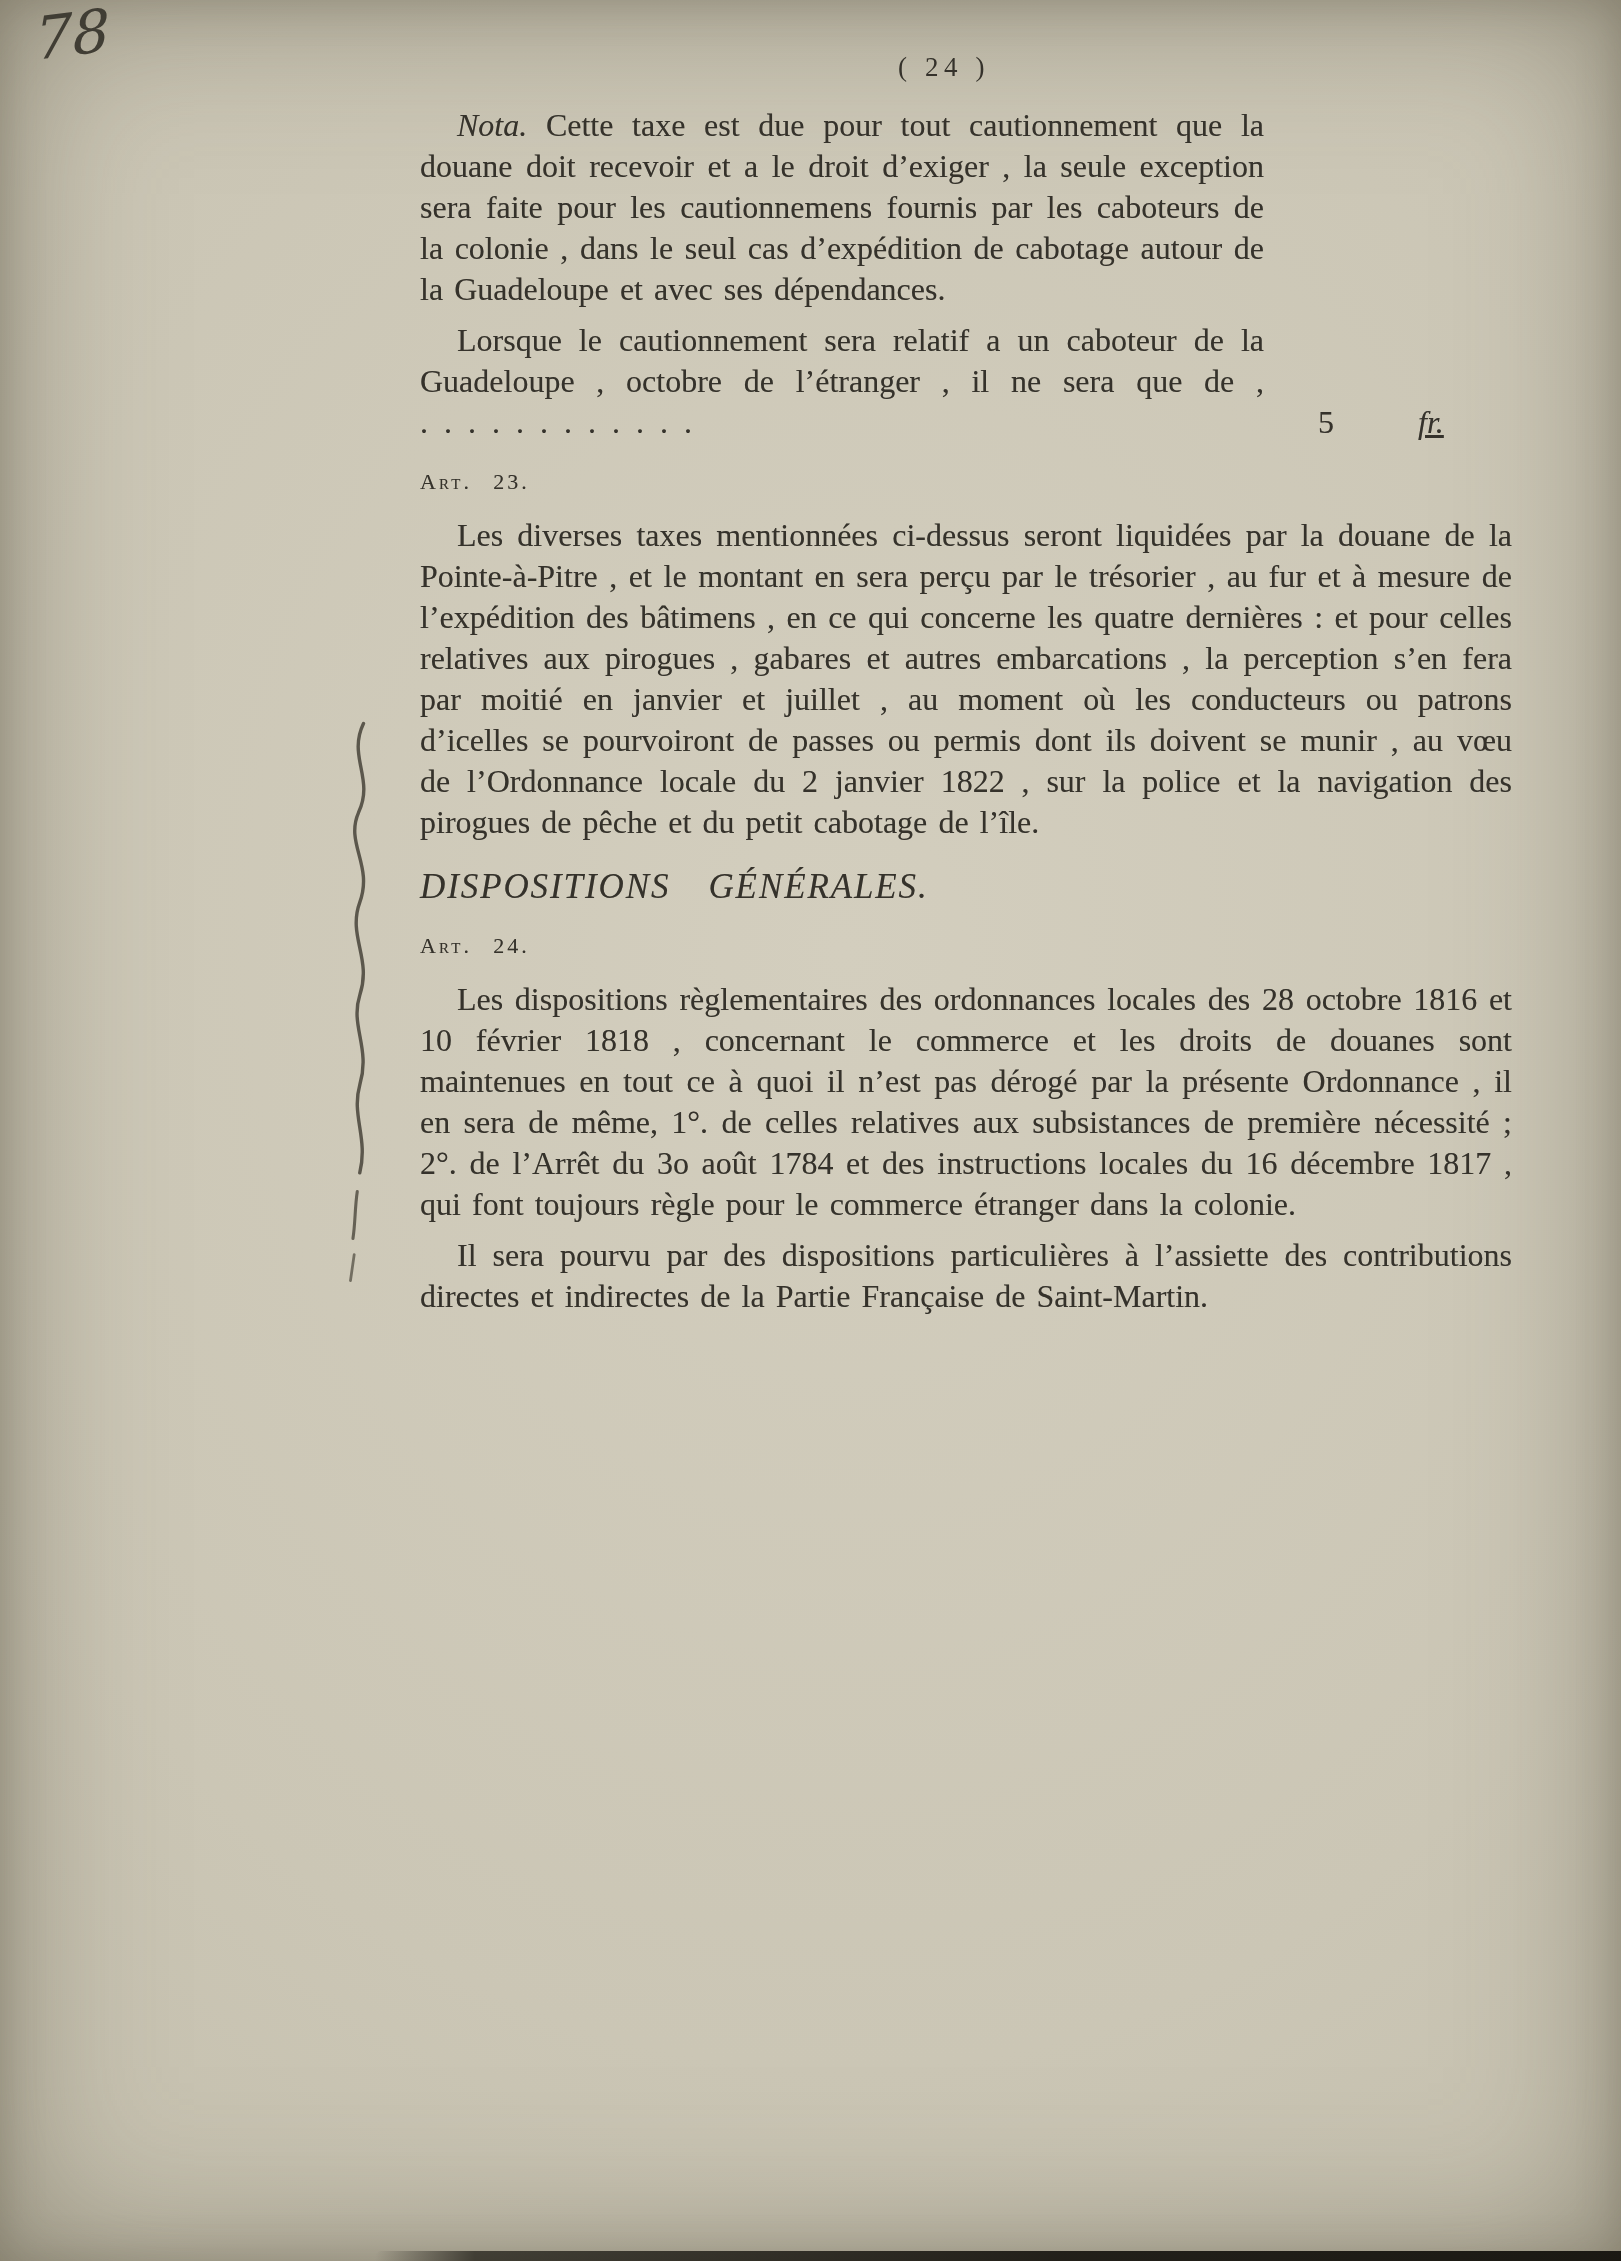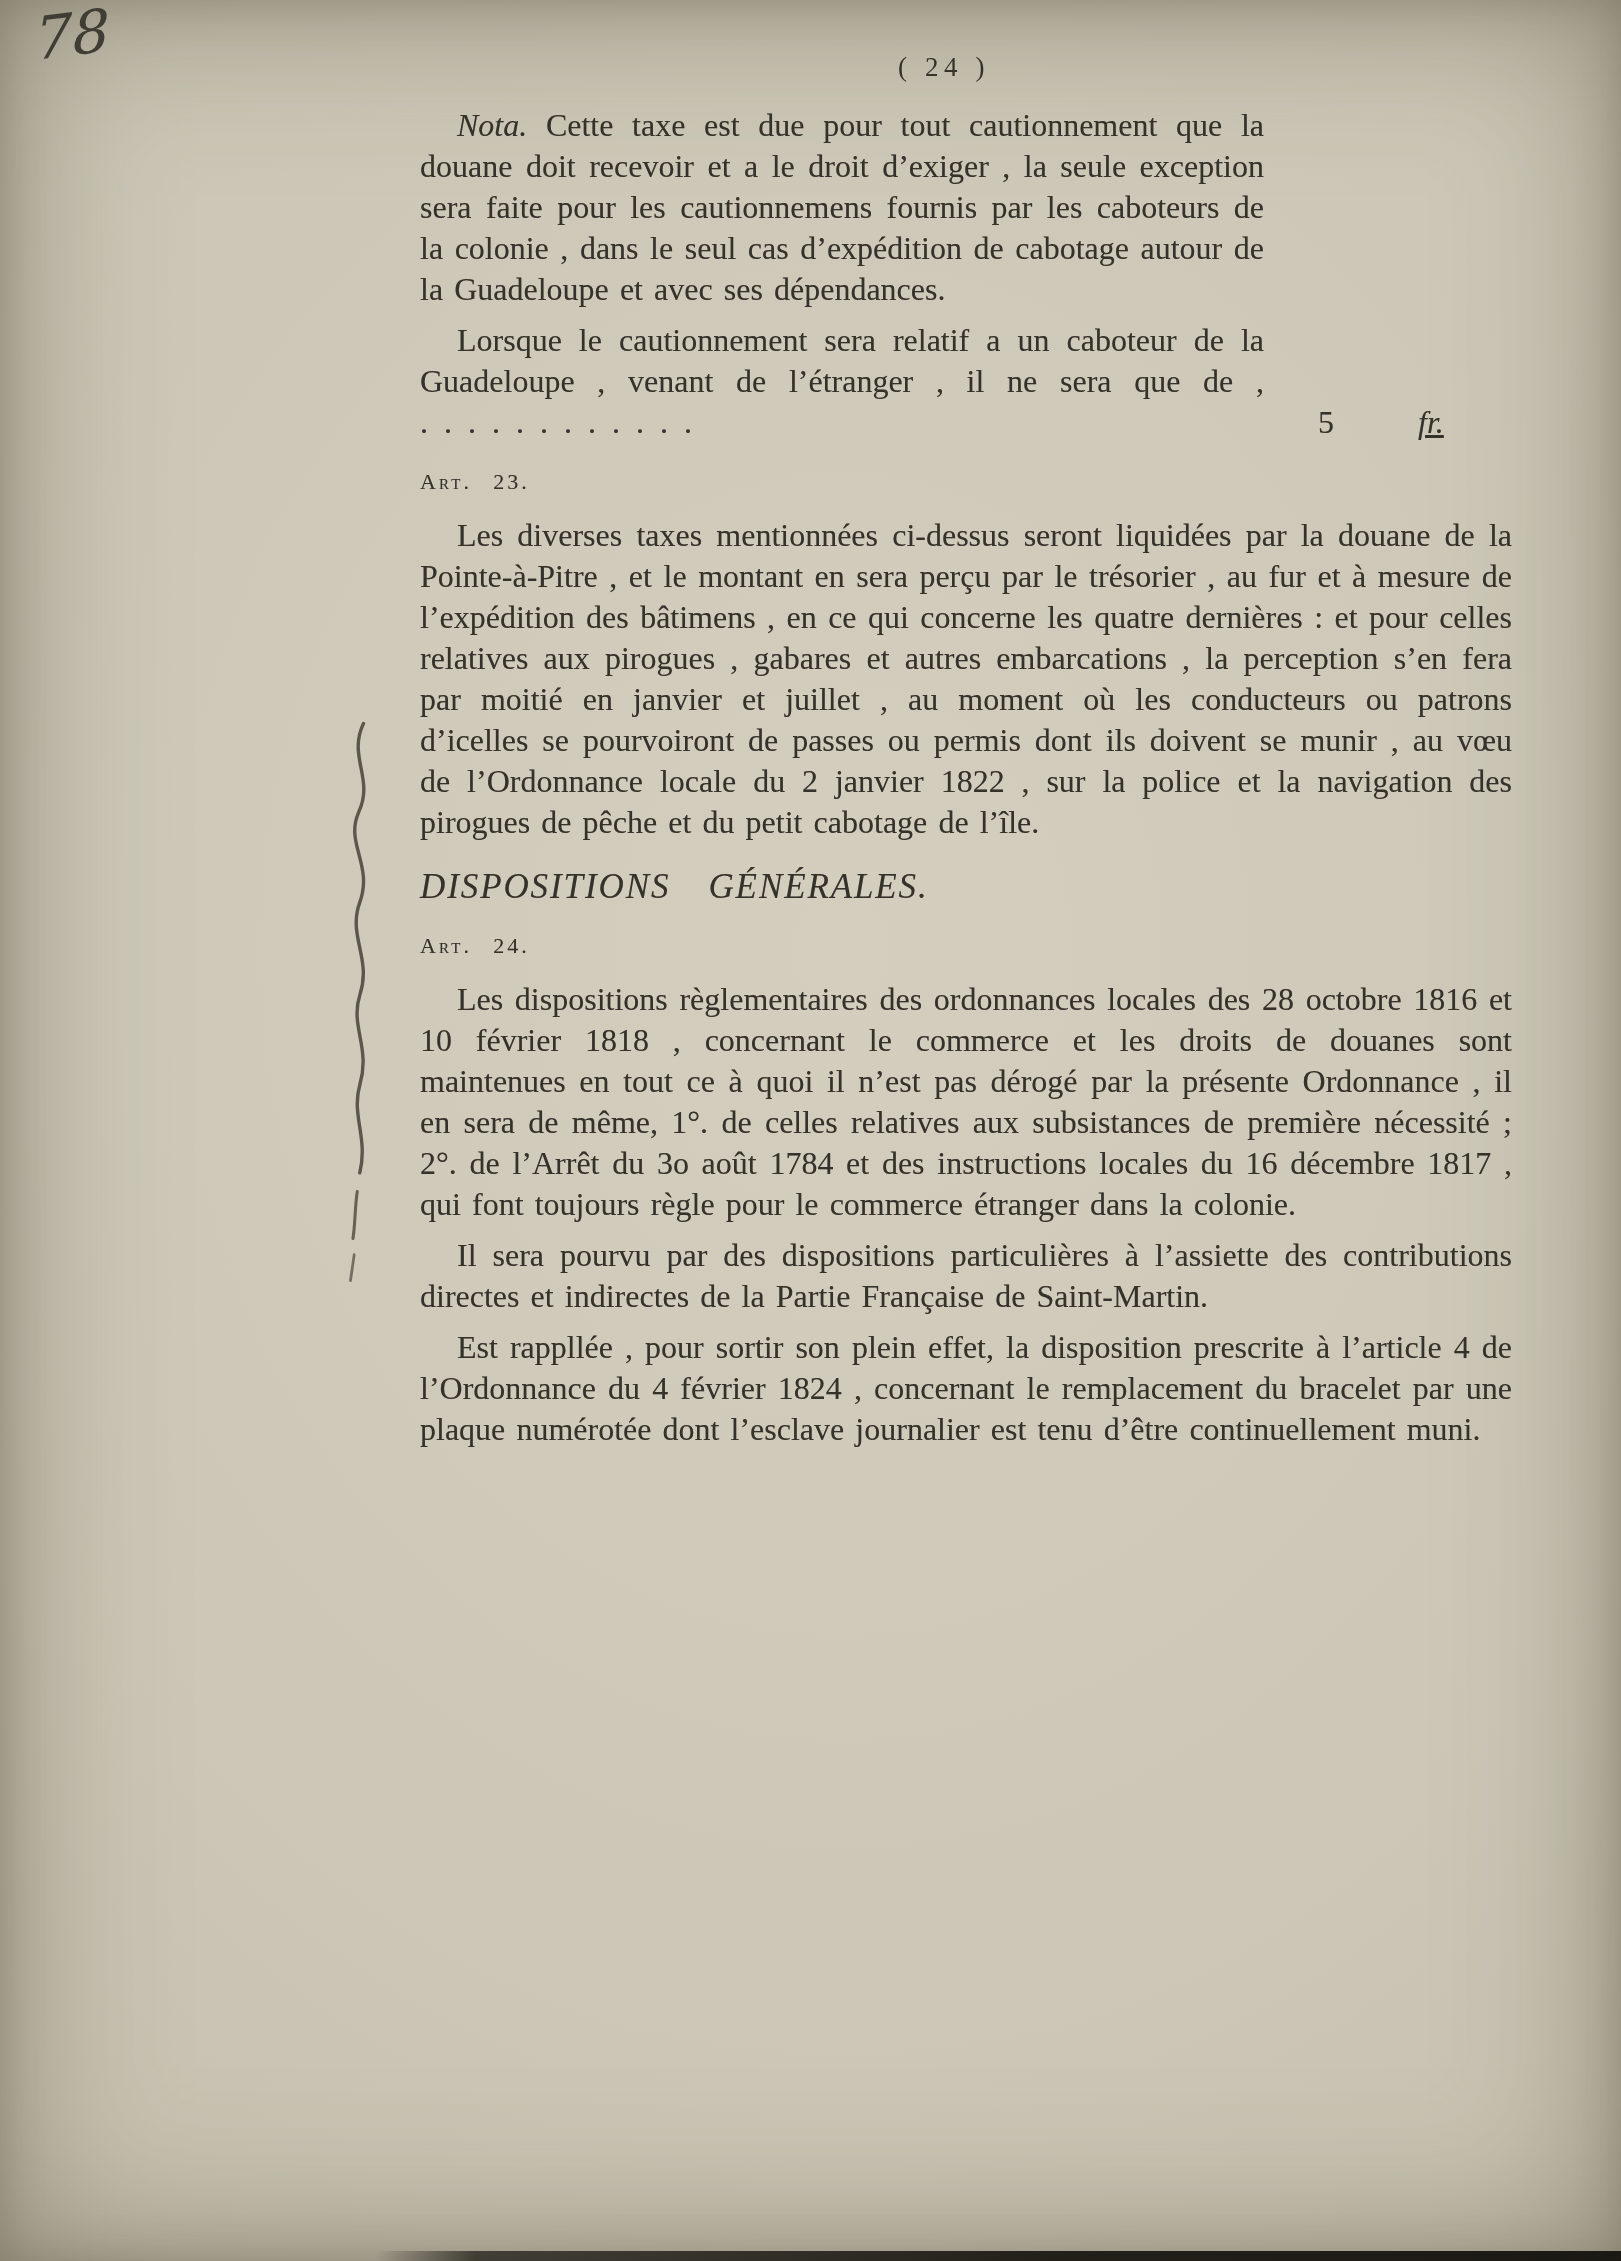--- a/index.html
+++ b/index.html
@@ -79,36 +79,35 @@
   <svg class="margin-squiggle" width="52" height="575" viewBox="0 0 84 920">
     <path d="M46 6 C20 60 64 95 38 150 C16 200 62 235 40 295 C20 350 60 385 40 445 C24 495 58 530 40 590 C26 640 54 675 40 732" fill="none" stroke="#4b473c" stroke-width="5.5" stroke-linecap="round" opacity="0.88"></path>
     <path d="M36 762 C32 788 33 812 29 838" fill="none" stroke="#4b473c" stroke-width="5" stroke-linecap="round" opacity="0.8"></path>
     <path d="M31 864 L25 906" fill="none" stroke="#4b473c" stroke-width="4.5" stroke-linecap="round" opacity="0.7"></path>
   </svg>
 
   <div class="text-column">
 
     <p class="para narrow"><span class="lead-italic">Nota.</span><span> Cette taxe est due pour tout cautionnement que la douane doit recevoir et a le droit d’exiger , la seule exception sera faite pour les cautionnemens fournis par les caboteurs de la colonie , dans le seul cas d’expédition de cabotage autour de la Guadeloupe et avec ses dépendances.</span></p>
 
-    <p class="para narrow"><span>Lorsque le cautionnement sera relatif a un caboteur de la Guadeloupe , venant de l’étranger , il ne sera que de , . . . . . . . . . . . .</span><span class="margin-note note-amount">5</span><span class="margin-note note-currency">fr.</span></p>
+    <p class="para narrow"><span>Lorsque le cautionnement sera relatif a un caboteur de la Guadeloupe , octobre de l’étranger , il ne sera que de , . . . . . . . . . . . .</span><span class="margin-note note-amount">5</span><span class="margin-note note-currency">fr.</span></p>
 
 
     <div class="art-heading">Art. 23.</div>
 
     <p class="para">Les diverses taxes mentionnées ci-dessus seront liquidées par la douane de la Pointe-à-Pitre , et le montant en sera perçu par le trésorier , au fur et à mesure de l’expédition des bâtimens , en ce qui concerne les quatre dernières : et pour celles relatives aux pirogues , gabares et autres embarcations , la perception s’en fera par moitié en janvier et juillet , au moment où les conducteurs ou patrons d’icelles se pourvoiront de passes ou permis dont ils doivent se munir , au vœu de l’Ordonnance locale du 2 janvier 1822 , sur la police et la navigation des pirogues de pêche et du petit cabotage de l’île.</p>
 
     <div class="section-heading">DISPOSITIONS  GÉNÉRALES.</div>
 
     <div class="art-heading">Art. 24.</div>
 
     <p class="para">Les dispositions règlementaires des ordonnances locales des 28 octobre 1816 et 10 février 1818 , concernant le commerce et les droits de douanes sont maintenues en tout ce à quoi il n’est pas dérogé par la présente Ordonnance , il en sera de même, 1°. de celles relatives aux subsistances de première nécessité ; 2°. de l’Arrêt du 3o août 1784 et des instructions locales du 16 décembre 1817 , qui font toujours règle pour le commerce étranger dans la colonie.</p>
 
 
     <p class="para">Il sera pourvu par des dispositions particulières à l’assiette des contributions directes et indirectes de la Partie Française de Saint-Martin.</p>
 
-    <p class="para">Est rappllée , pour sortir son plein effet, la disposition prescrite à l’article 4 de l’Ordonnance du 4 février 1824 , concernant le remplacement du bracelet par une plaque numérotée dont l’esclave journalier est tenu d’être continuellement muni.</p>
 
   </div>
 
   <div class="scan-edge-bottom"></div>
 
 </div>
 
 
 </body></html>

